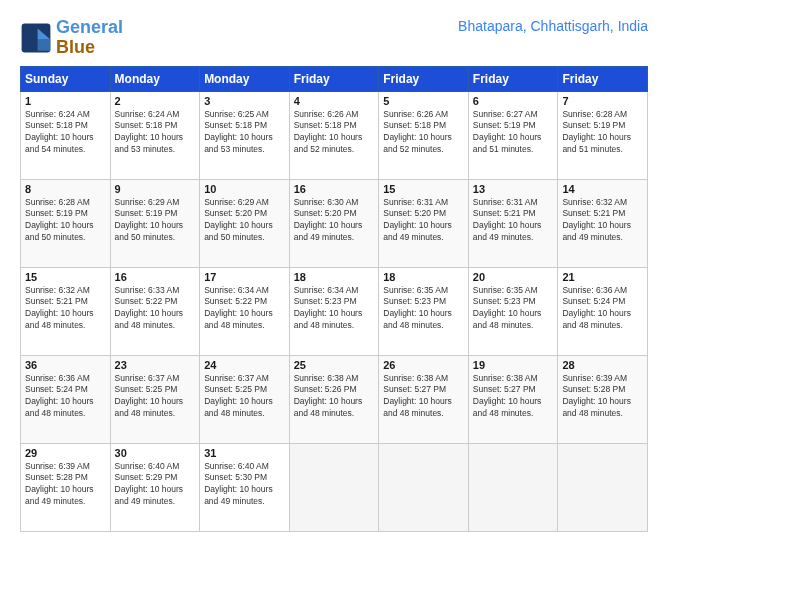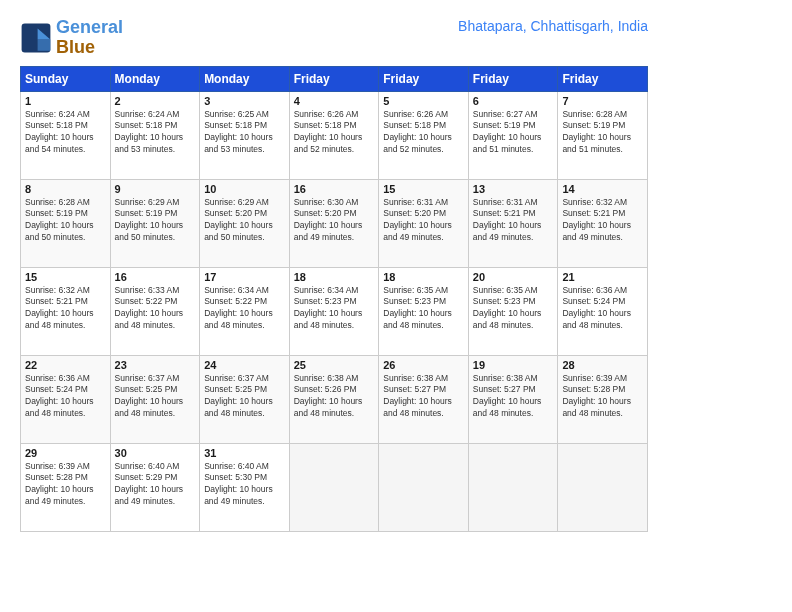--- a/index.html
+++ b/index.html
@@ -213,21 +213,21 @@
         <span class="day-num">20</span>
         <div class="day-info">Sunrise: 6:35 AM<br>Sunset: 5:23 PM<br>Daylight: 10 hours<br>and 48 minutes.</div>
       </td>
           <td>
         <span class="day-num">21</span>
         <div class="day-info">Sunrise: 6:36 AM<br>Sunset: 5:24 PM<br>Daylight: 10 hours<br>and 48 minutes.</div>
       </td>
         </tr>
         <tr>
           <td>
-        <span class="day-num">22</span>
+        <span class="day-num">36</span>
         <div class="day-info">Sunrise: 6:36 AM<br>Sunset: 5:24 PM<br>Daylight: 10 hours<br>and 48 minutes.</div>
       </td>
           <td>
         <span class="day-num">23</span>
         <div class="day-info">Sunrise: 6:37 AM<br>Sunset: 5:25 PM<br>Daylight: 10 hours<br>and 48 minutes.</div>
       </td>
           <td>
         <span class="day-num">24</span>
         <div class="day-info">Sunrise: 6:37 AM<br>Sunset: 5:25 PM<br>Daylight: 10 hours<br>and 48 minutes.</div>
       </td>

